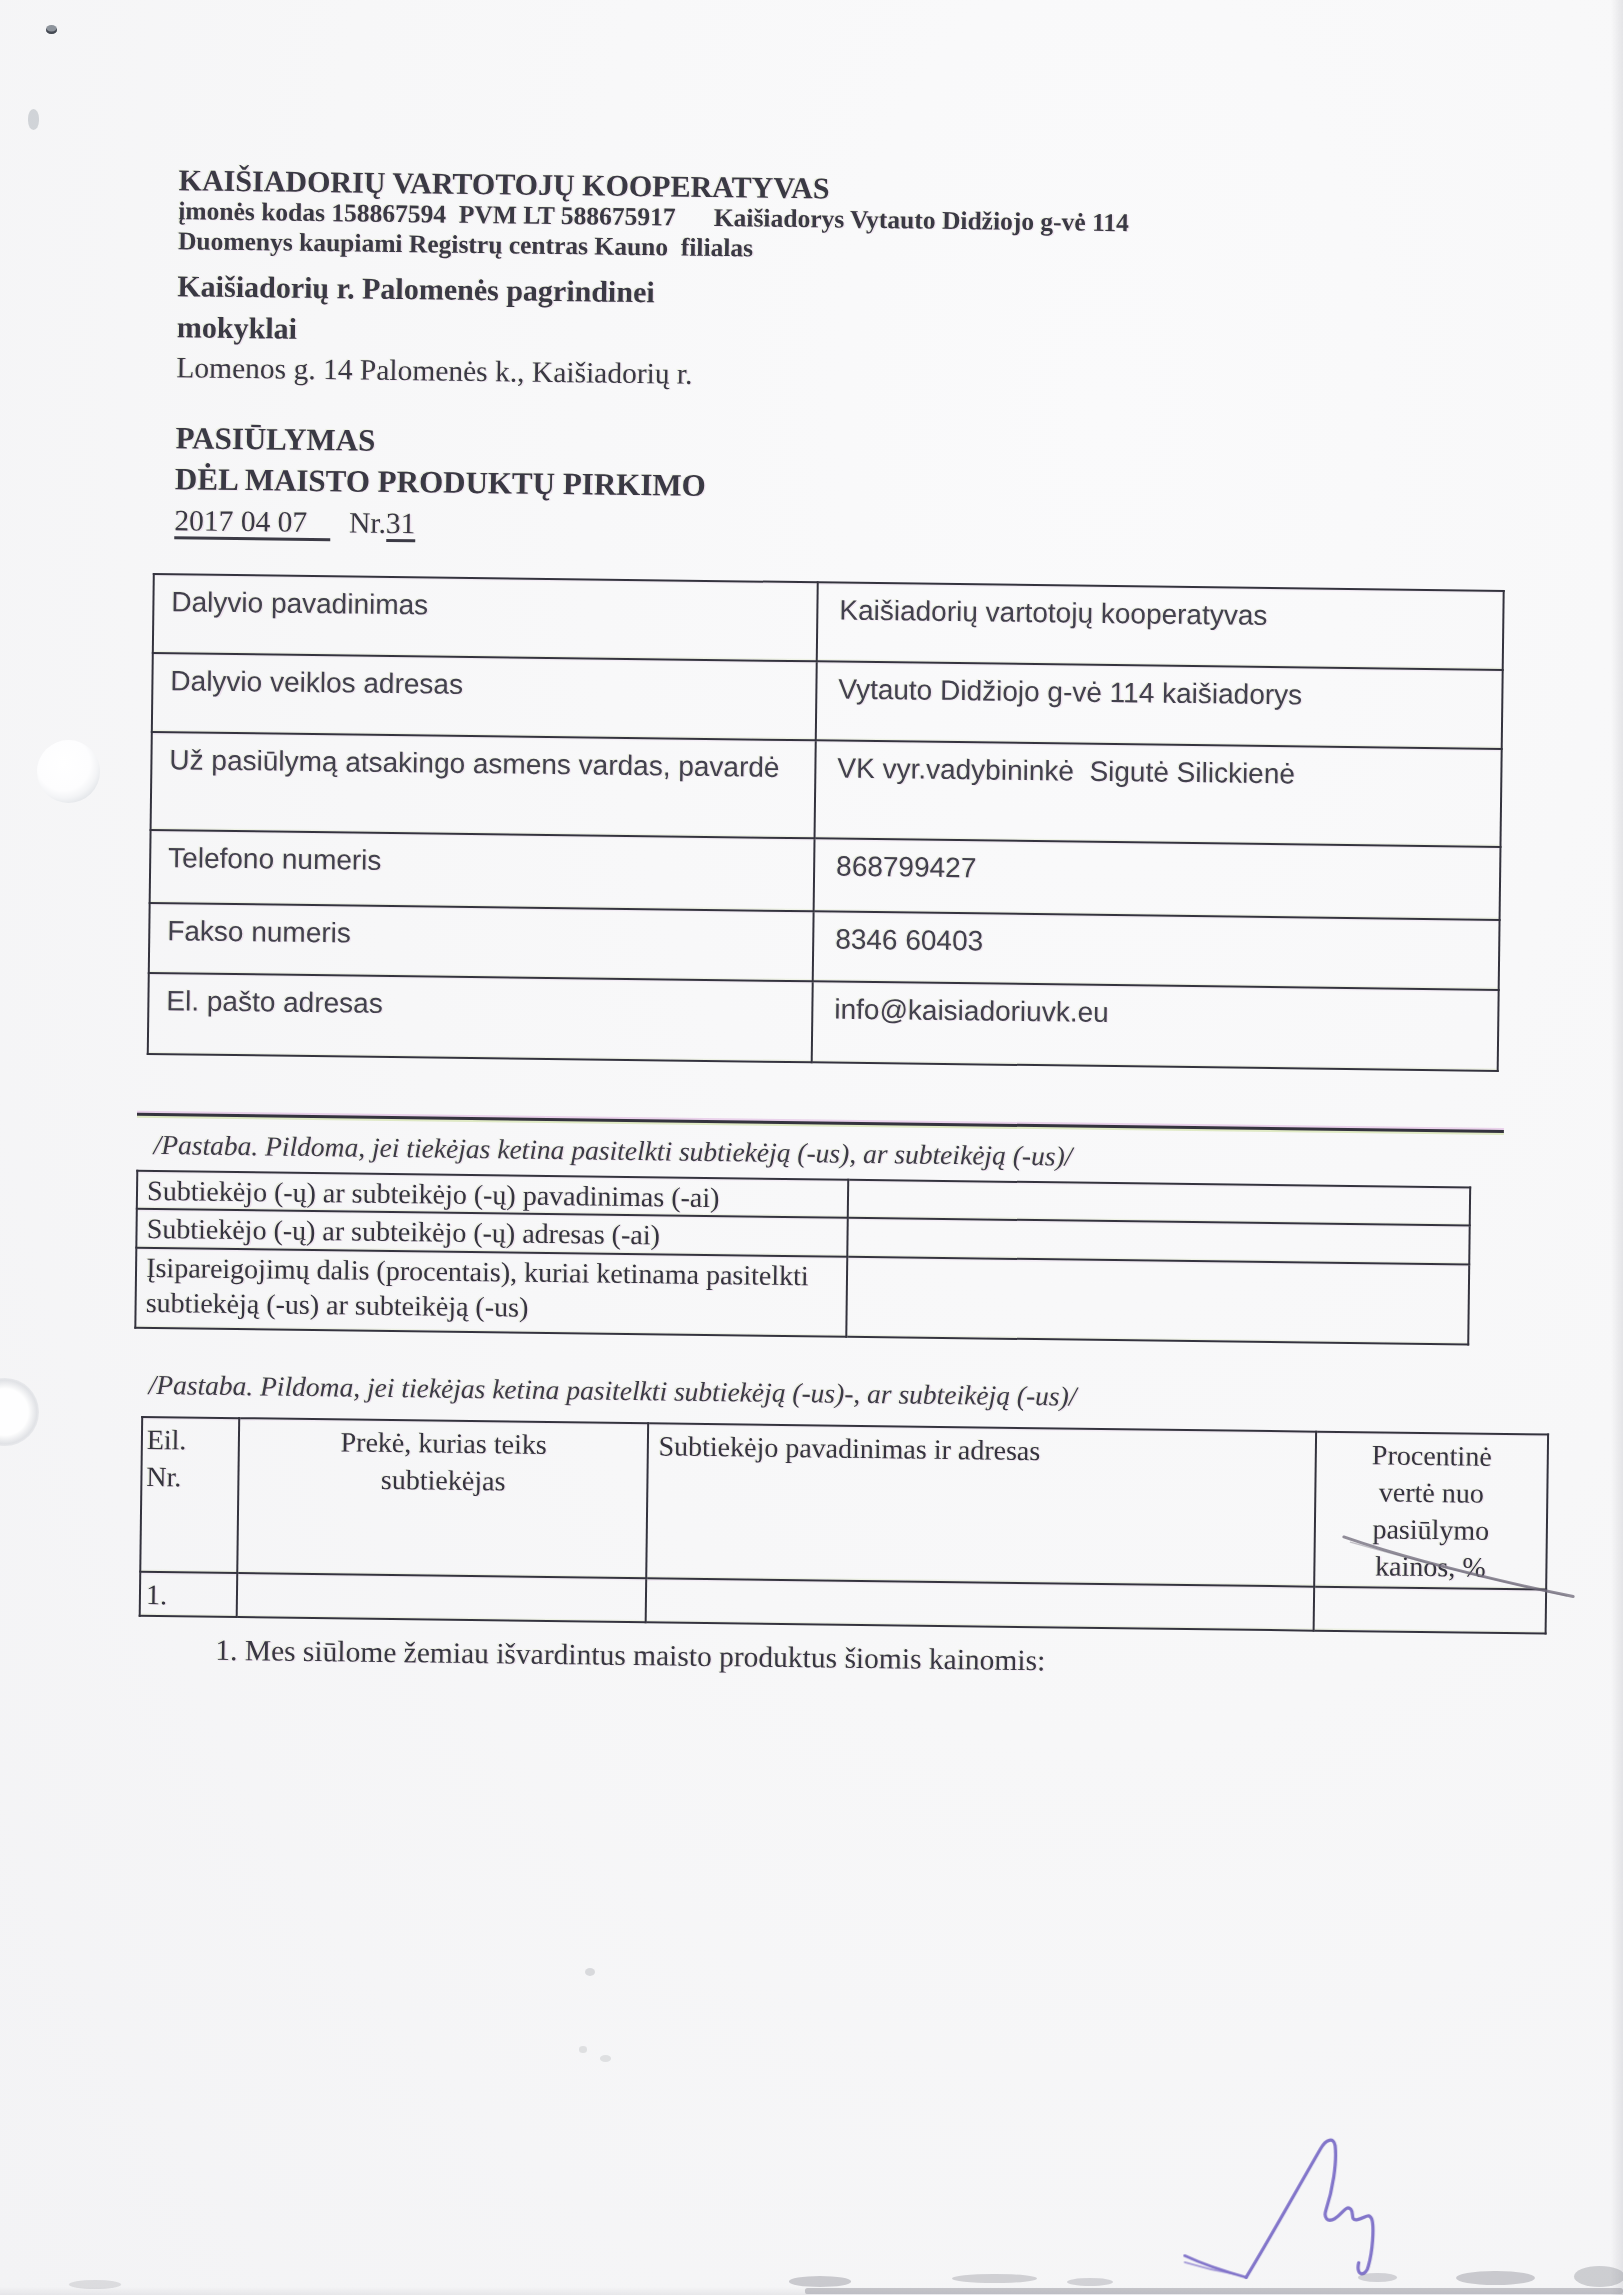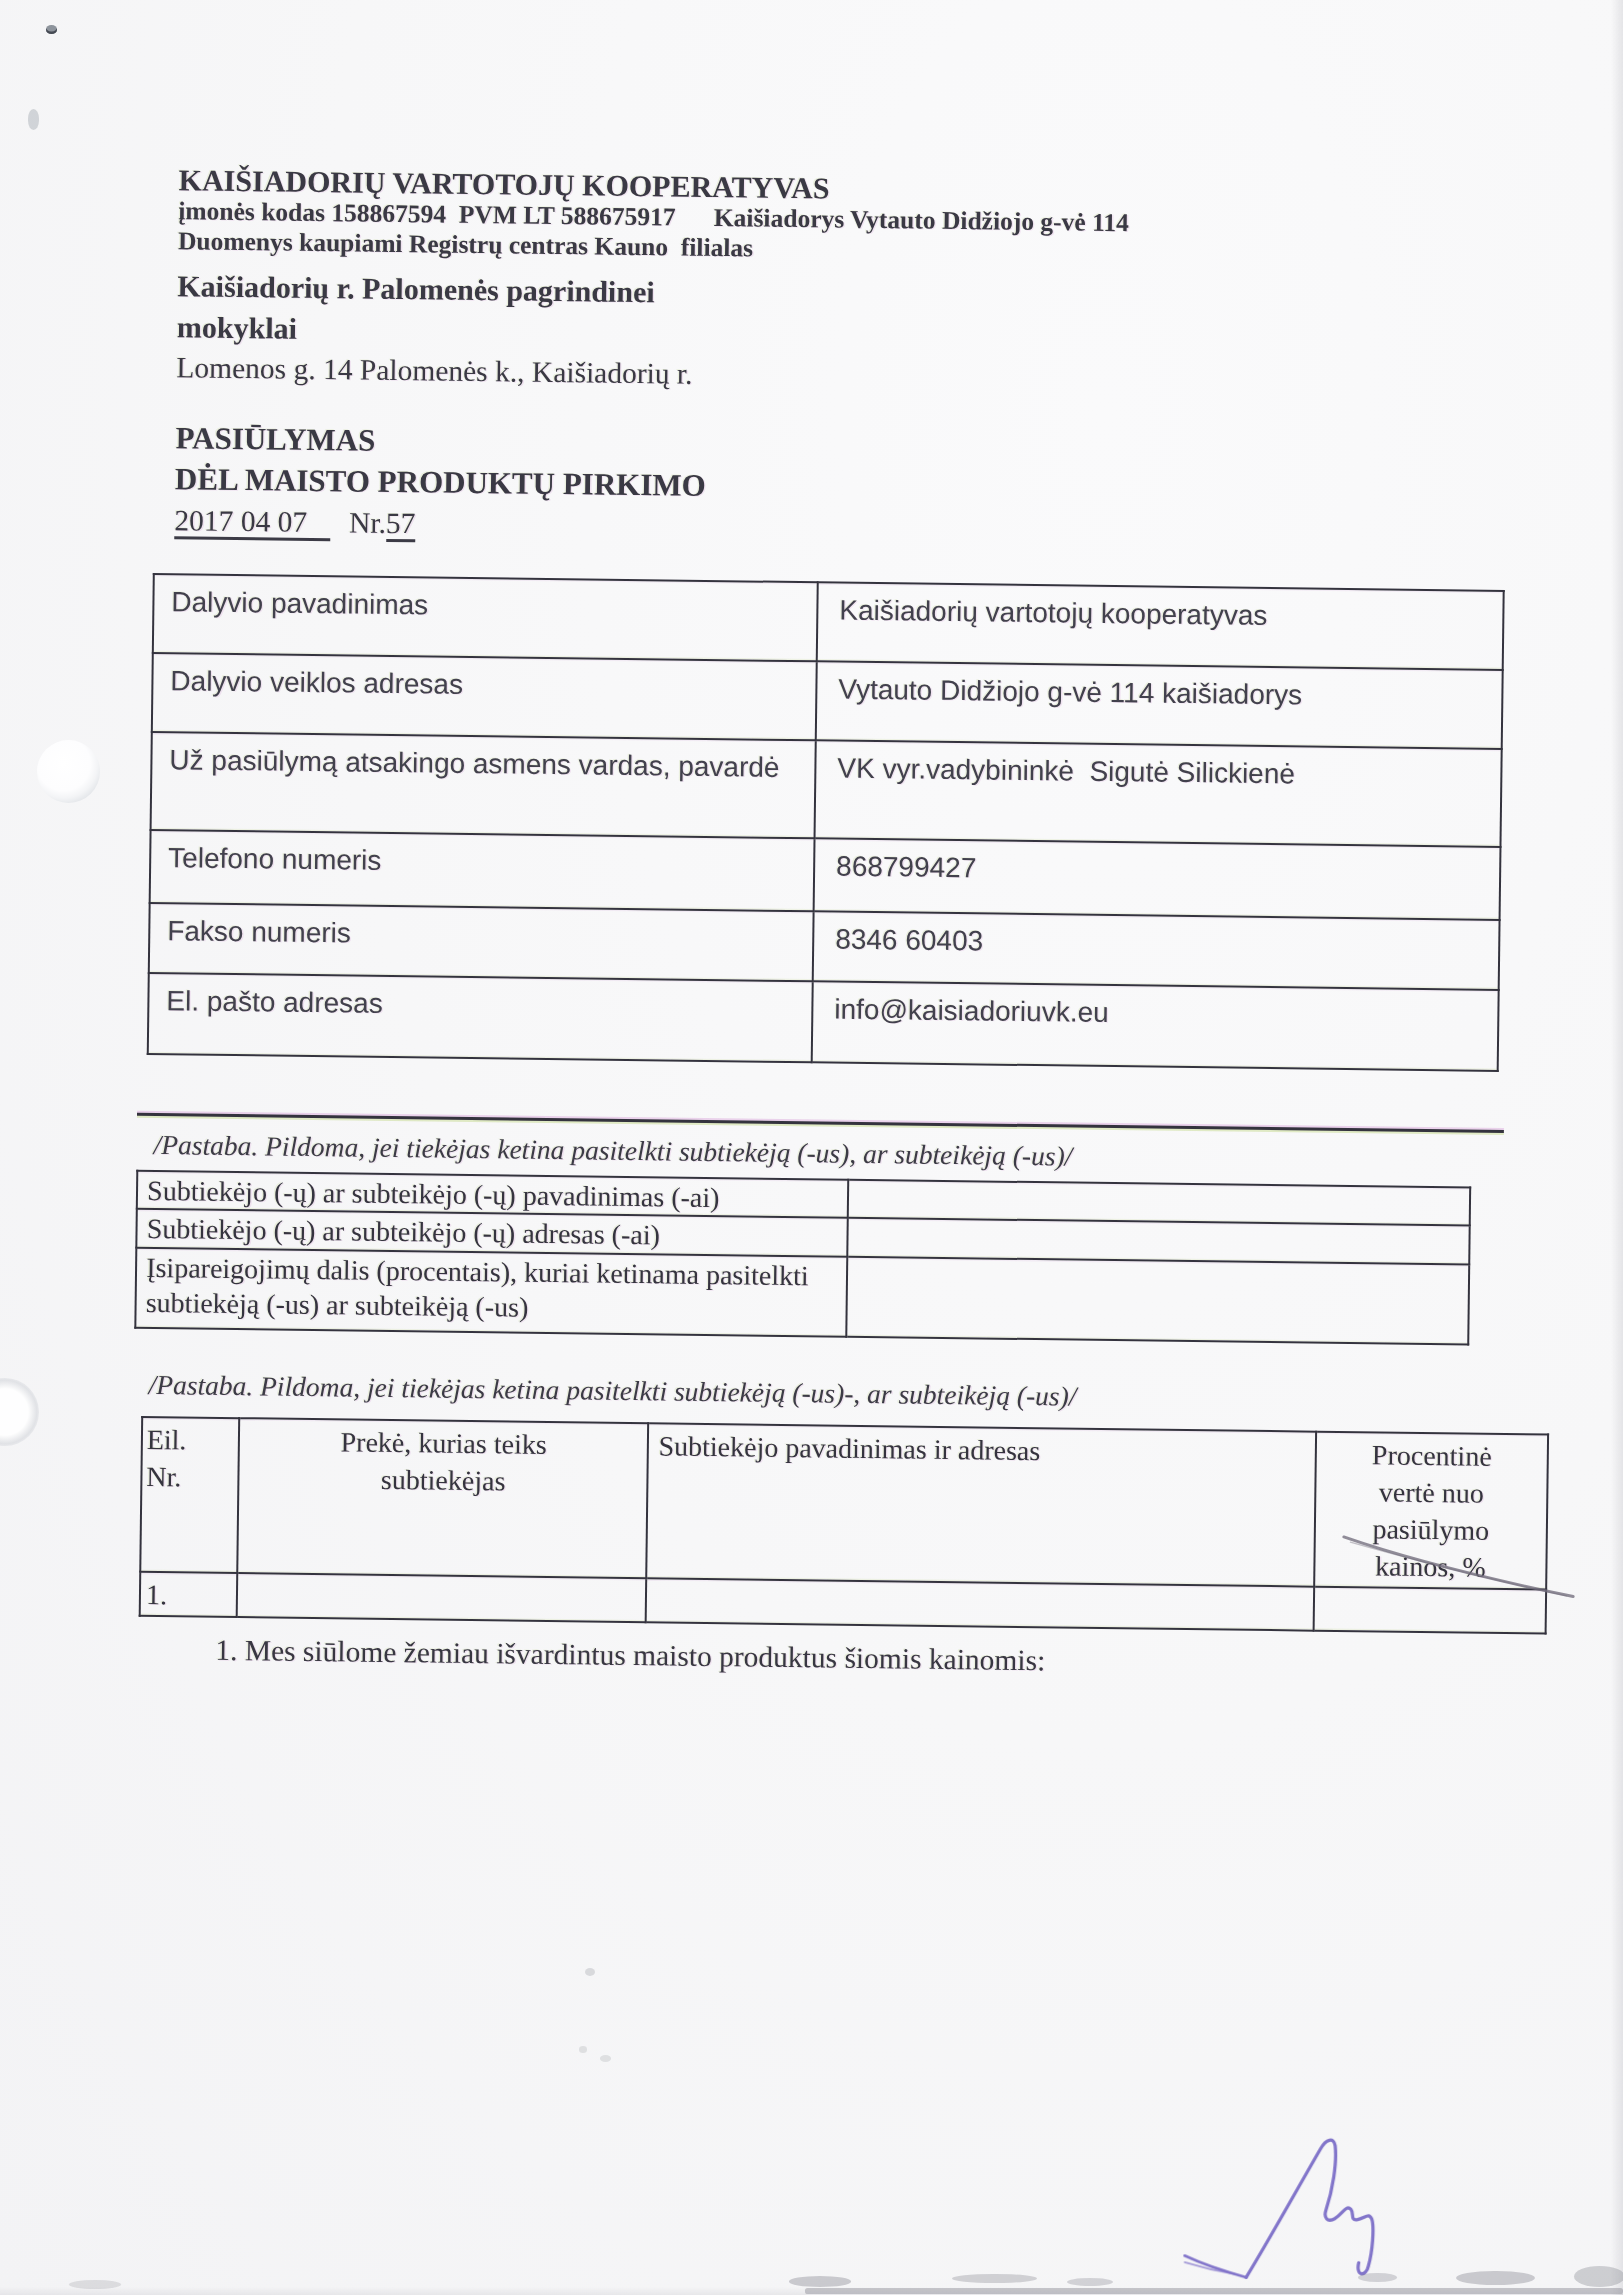--- a/index.html
+++ b/index.html
@@ -119,21 +119,21 @@
     <div class="recipient">
       <div class="rc1 fr">Kaišiadorių r. Palomenės pagrindinei</div>
       <div class="rc2 fr">mokyklai</div>
       <div class="rc3 fr">Lomenos g. 14 Palomenės k., Kaišiadorių r.</div>
     </div>
 
     <div class="titleblock">
       <div class="tt fr">PASIŪLYMAS</div>
       <div class="tt fr">DĖL MAISTO PRODUKTŲ PIRKIMO</div>
       <div class="dateline fr">
-        <span class="u-date">2017 04 07</span><span class="nrlbl">Nr.</span><span class="u-nr">57</span>
+        <span class="u-date">2017 04 07</span><span class="nrlbl">Nr.</span><span class="u-nr">31</span>
       </div>
     </div>
 
     <table class="t1 fr">
       <tbody>
           <tr style="height:79px;">
         <td style="width:632px;">Dalyvio pavadinimas</td>
         <td class="val">Kaišiadorių vartotojų kooperatyvas</td>
       </tr>
       <tr style="height:79px;">

